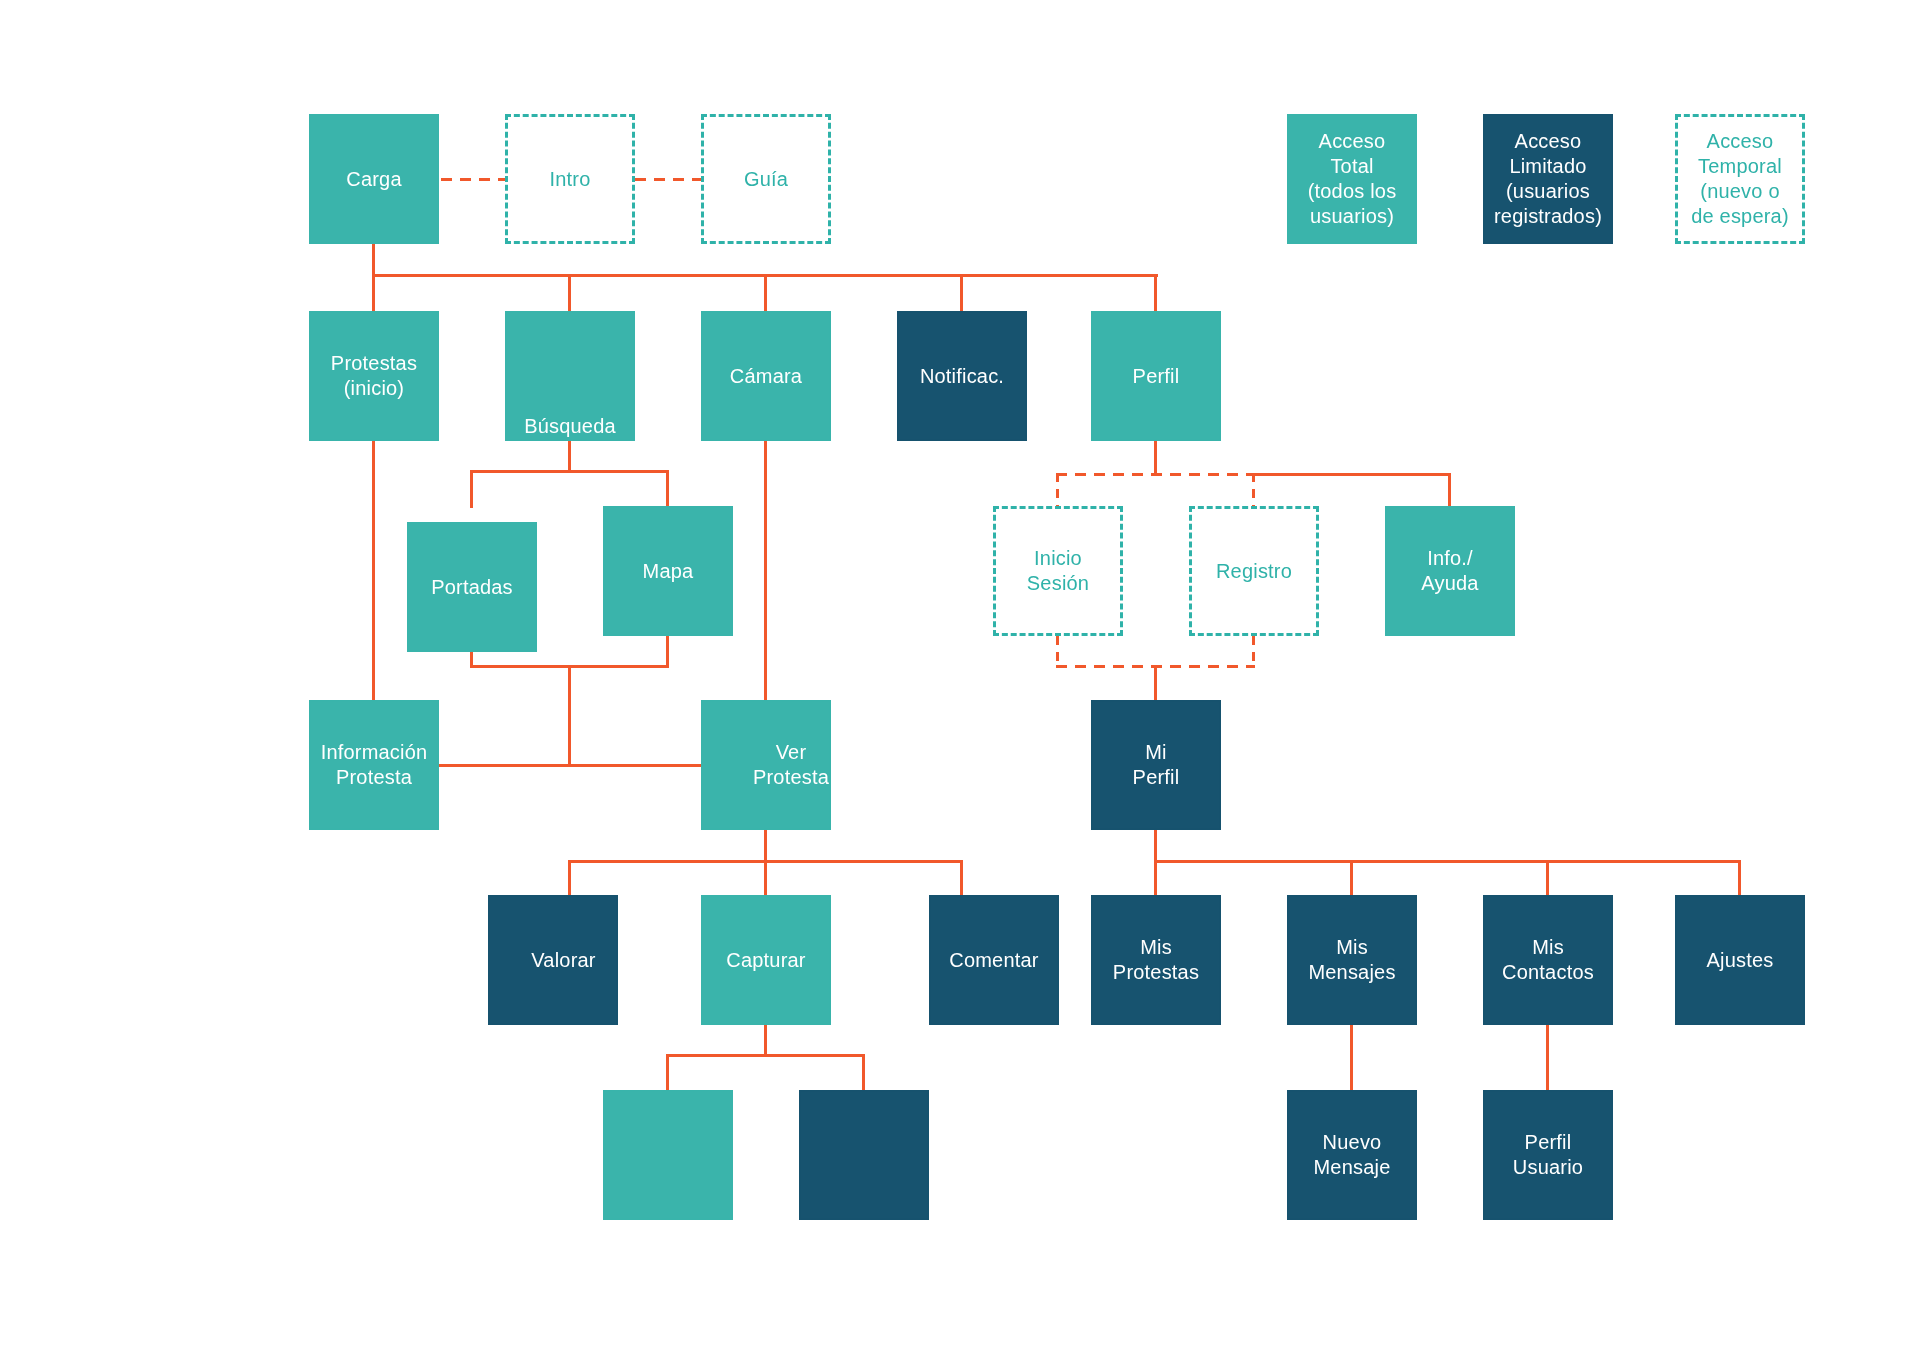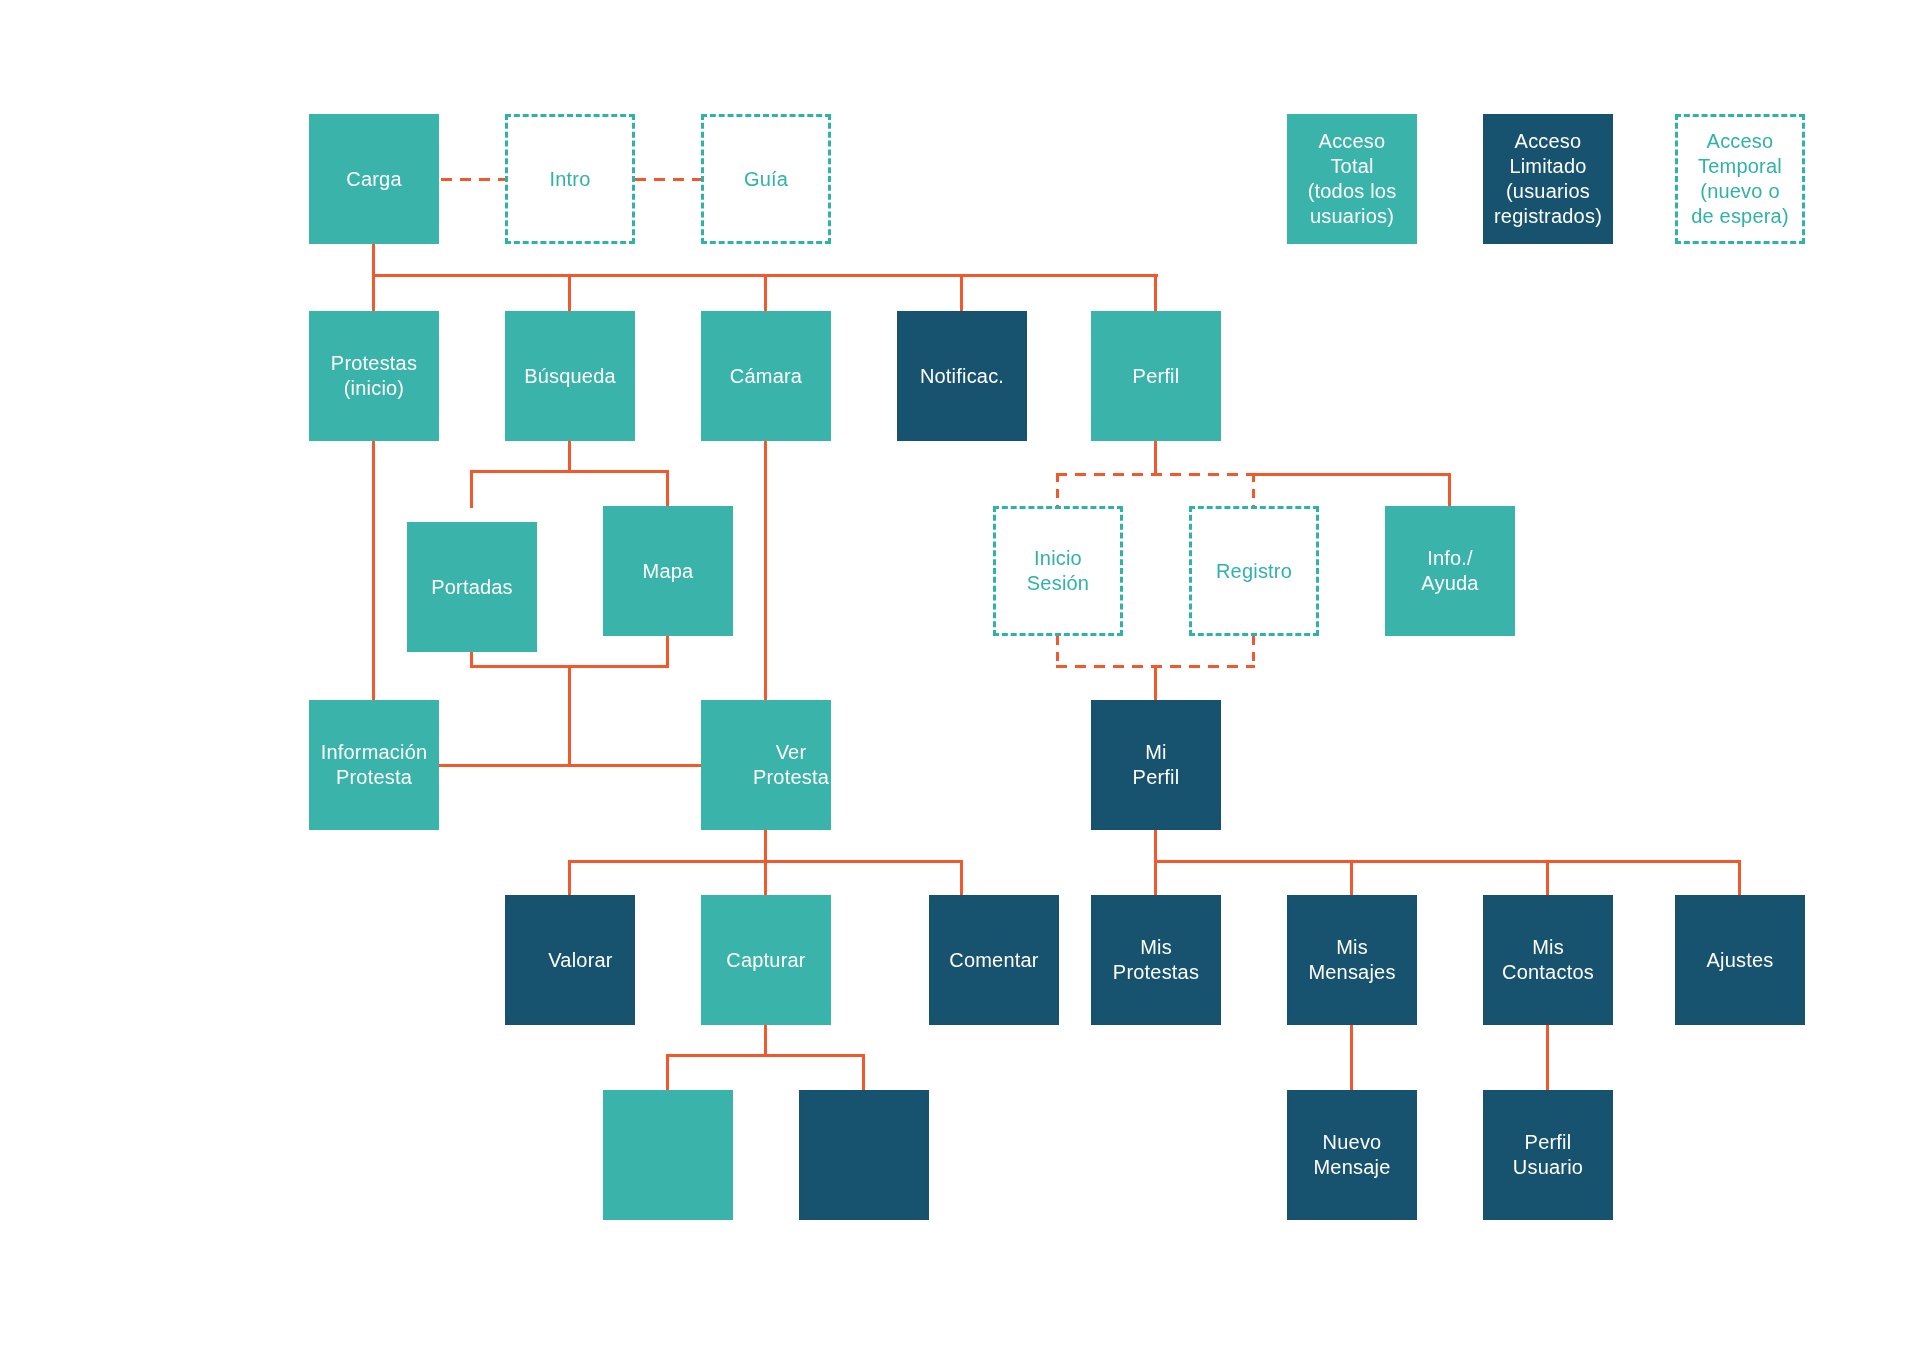--- a/index.html
+++ b/index.html
@@ -80,38 +80,38 @@
     <div class="node navy" style="left: 1483px; top: 114px;"><span>Acceso
 Limitado
 (usuarios
 registrados)</span></div>
     <div class="node dashed" style="left: 1675px; top: 114px;"><span>Acceso
 Temporal
 (nuevo o
 de espera)</span></div>
     <div class="node teal" style="left: 309px; top: 311px;"><span>Protestas
 (inicio)</span></div>
-    <div class="node teal" style="left: 505px; top: 311px;"><span>Búsqueda</span></div>
+    <div class="node teal" style="left: 505px; top: 311px; align-items: flex-end;"><span>Búsqueda</span></div>
     <div class="node teal" style="left: 701px; top: 311px;"><span>Cámara</span></div>
     <div class="node navy" style="left: 897px; top: 311px;"><span>Notificac.</span></div>
     <div class="node teal" style="left: 1091px; top: 311px;"><span>Perfil</span></div>
     <div class="node teal" style="left: 407px; top: 506px; margin-top: 16px;"><span>Portadas</span></div>
     <div class="node teal" style="left: 603px; top: 506px;"><span>Mapa</span></div>
     <div class="node dashed" style="left: 993px; top: 506px;"><span>Inicio
 Sesión</span></div>
     <div class="node dashed" style="left: 1189px; top: 506px;"><span>Registro</span></div>
     <div class="node teal" style="left: 1385px; top: 506px;"><span>Info./
 Ayuda</span></div>
     <div class="node teal" style="left: 309px; top: 700px;"><span>Información
 Protesta</span></div>
     <div class="node teal" style="left: 701px; top: 700px; justify-content: flex-end;"><span>Ver
 Protesta</span></div>
     <div class="node navy" style="left: 1091px; top: 700px;"><span>Mi
 Perfil</span></div>
-    <div class="node navy" style="left: 505px; top: 895px; padding-left: 21px;"><span>Valorar</span></div>
+    <div class="node navy" style="left: 488px; top: 895px; padding-left: 21px;"><span>Valorar</span></div>
     <div class="node teal" style="left: 701px; top: 895px;"><span>Capturar</span></div>
     <div class="node navy" style="left: 897px; top: 895px; margin-left: 32px;"><span>Comentar</span></div>
     <div class="node navy" style="left: 1091px; top: 895px;"><span>Mis
 Protestas</span></div>
     <div class="node navy" style="left: 1287px; top: 895px;"><span>Mis
 Mensajes</span></div>
     <div class="node navy" style="left: 1483px; top: 895px;"><span>Mis
 Contactos</span></div>
     <div class="node navy" style="left: 1675px; top: 895px;"><span>Ajustes</span></div>
     <div class="node teal" style="left: 603px; top: 1090px;"><span></span></div>

